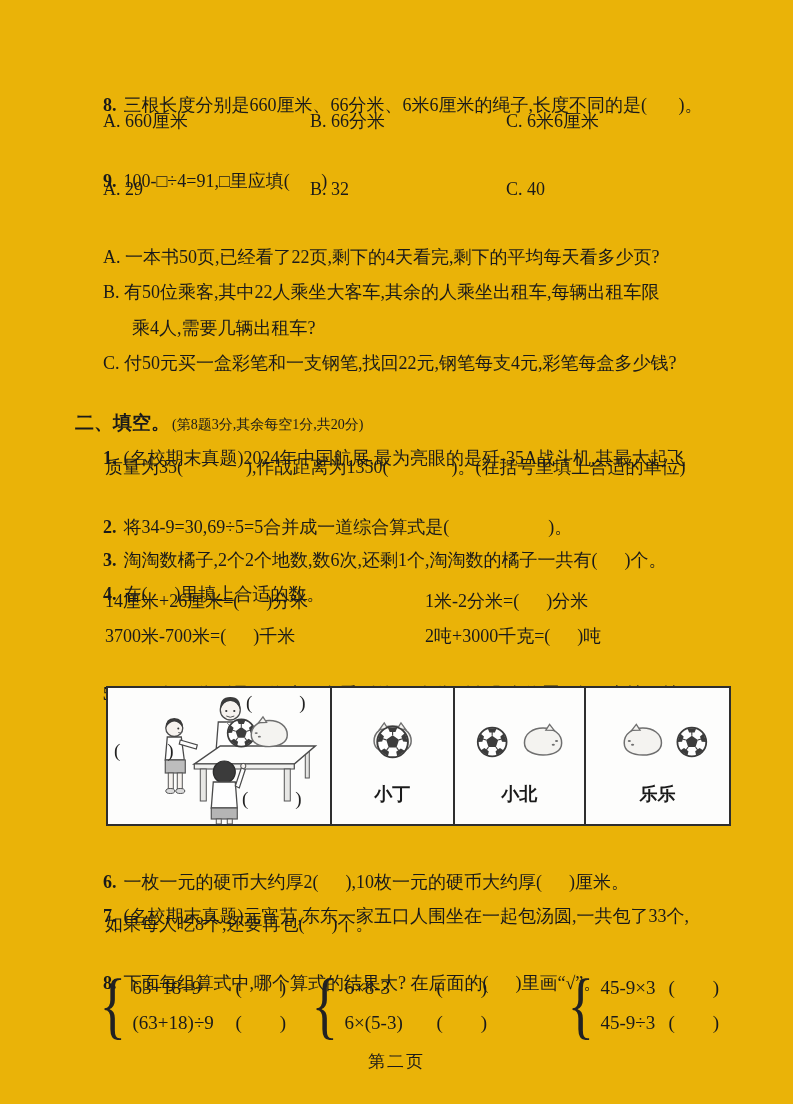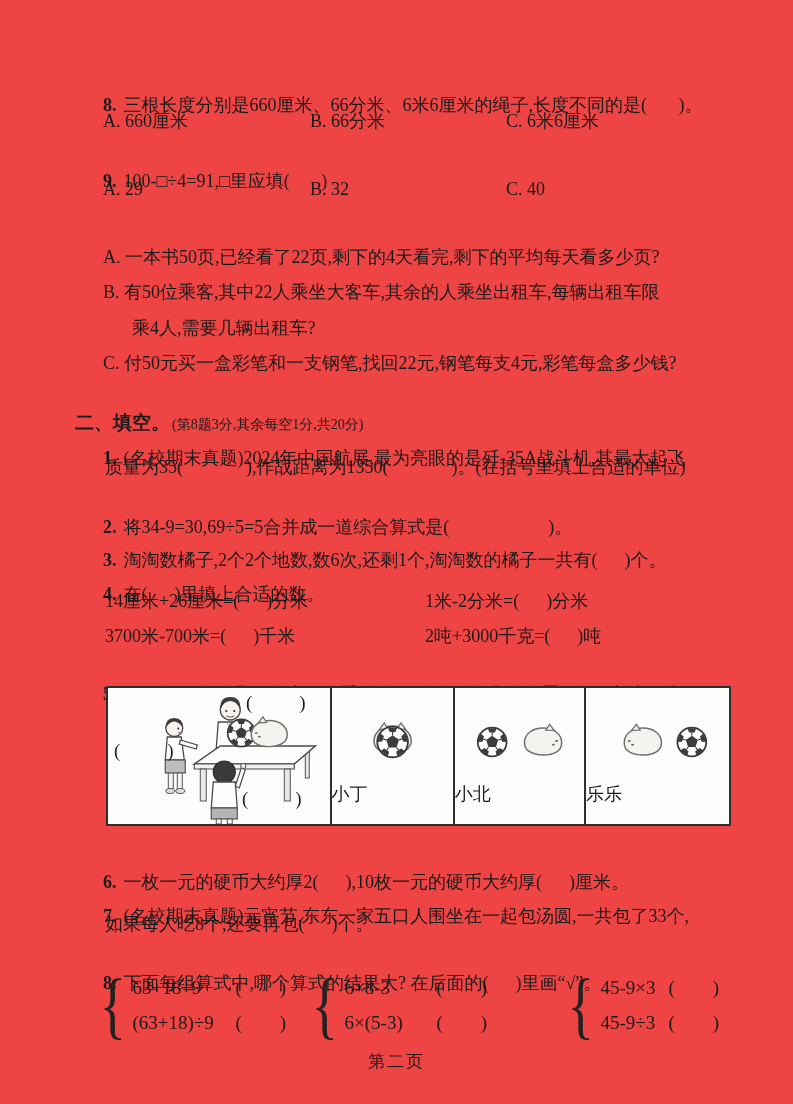--- a/index.html
+++ b/index.html
@@ -1,34 +1,34 @@
 <!DOCTYPE html>
 <html><head>
 <meta charset="utf-8">
 <style>
   html,body{margin:0;padding:0;background:#e8e8e8;}
   .page{
     position:relative;width:793px;height:1104px;margin:0 auto;
-    background:#ef4444;overflow:hidden;
+    background:#eab308;overflow:hidden;
     font-family:"Liberation Serif","DejaVu Serif",serif;
     color:#1a1a1a;
   }
   .ln{position:absolute;font-size:18px;line-height:26px;white-space:pre;}
   .qn{font-weight:bold;margin-right:7px;}
   .sec-title{font-weight:bold;font-size:19px;font-family:Liberation Sans, sans-serif;}
   .sec-note{font-size:14px;margin-left:2px;font-family:Liberation Serif, serif;}
   
   .figbox{
     position:absolute;left:106px;top:686px;width:625px;height:140px;
     border:2px solid #2e2e2e;box-sizing:border-box;display:flex;background:#fdfdfc;
   }
   .panel{position:relative;box-sizing:border-box;height:100%;}
   .panel + .panel{border-left:2px solid #2e2e2e;}
   .fb{position:absolute;font-size:19px;white-space:pre;letter-spacing:1px;color:#222;}
-  .pname{position:absolute;left:0;right:0;top:94px;text-align:left;font-size:18px;}
+  .pname{position:absolute;left:0;right:0;top:94px;text-align:center;font-size:18px;font-weight:bold;}
   .picon{position:absolute;left:0;top:16px;width:100%;height:74px;}
   .scene{position:absolute;left:0;top:0;width:100%;height:100%;}
   
   .grp{position:absolute;display:flex;align-items:center;}
   .brace{
     font-family:"Liberation Serif","DejaVu Serif",serif;
     font-size:74px;line-height:74px;font-weight:400;color:#222;
     transform:scaleX(0.75);display:block;margin-right:2px;
   }
   .rows{display:flex;flex-direction:column;gap:11px;}

